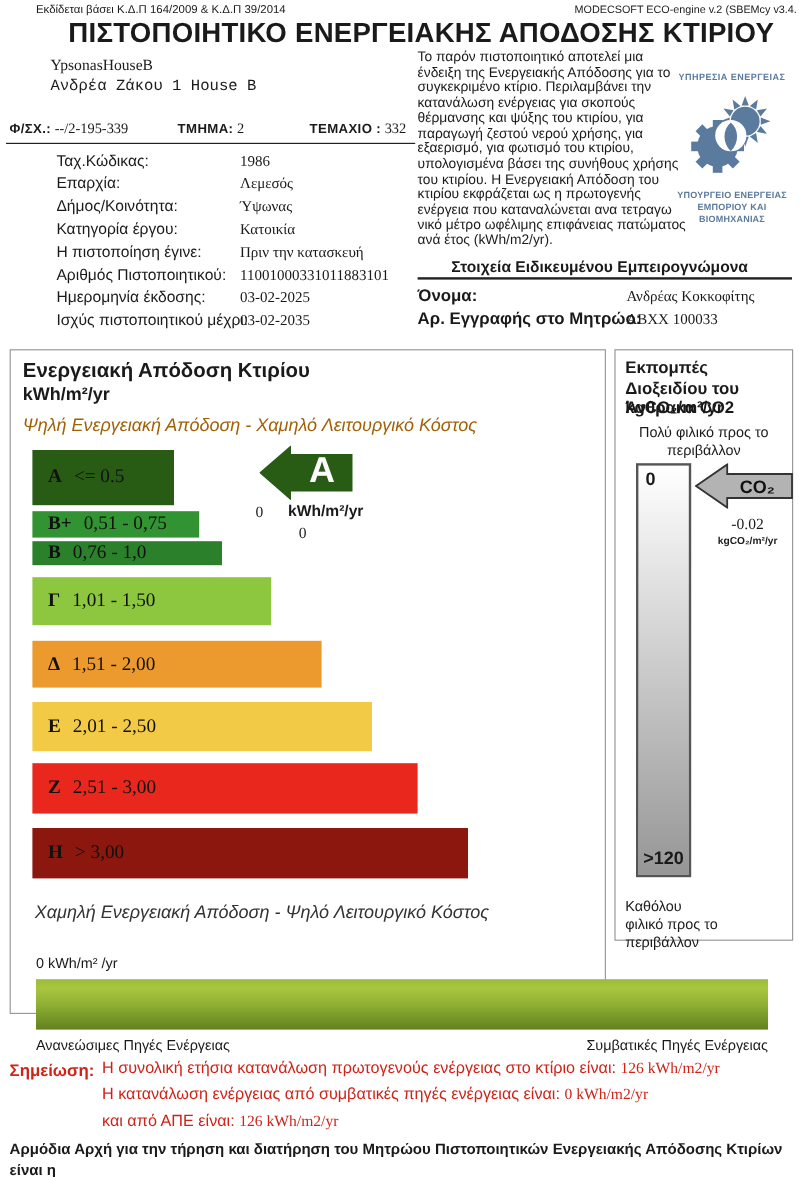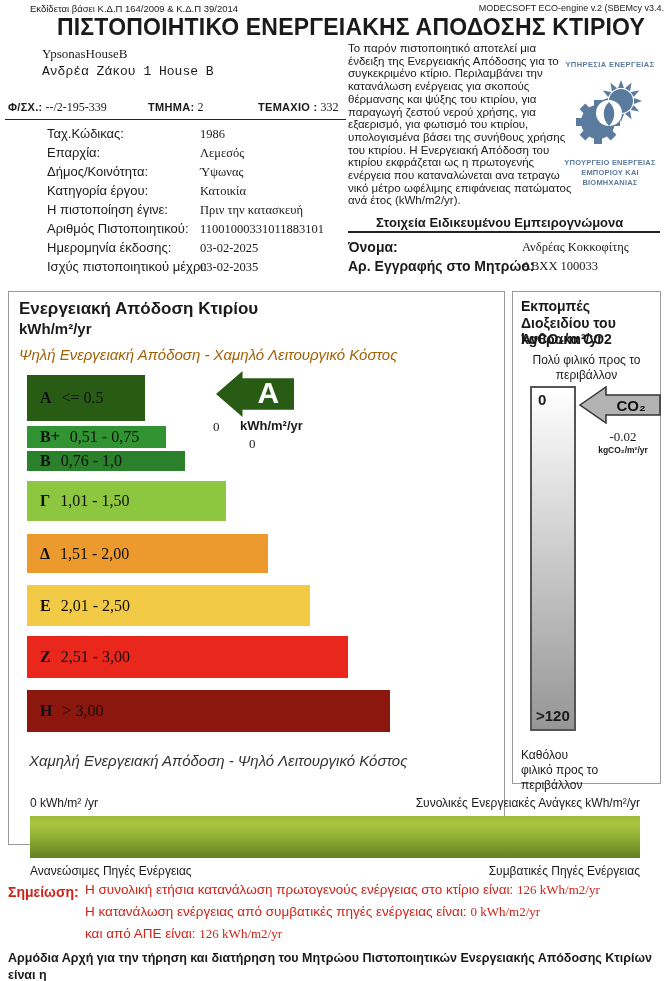--- a/index.html
+++ b/index.html
@@ -268,21 +268,20 @@
       <text x="52" y="25" text-anchor="middle" font-size="15" font-weight="bold" fill="#111">CO₂</text>
     </svg>
     <div class="co2-value">-0.02</div>
     <div class="co2-value-unit">kgCO₂/m²/yr</div>
 
     <div class="co2-cap-bottom">Καθόλου
 φιλικό προς το περιβάλλον</div>
   </div>
 
   <div class="tb-left-label">0 kWh/m² /yr</div>
-  <div class="tb-right-label">Συνολικές Ενεργειακές Ανάγκες kWh/m²/yr</div>
   <div class="total-bar" style="background: linear-gradient(rgb(156, 187, 58) 0%, rgb(169, 198, 64) 18%, rgb(143, 176, 51) 50%, rgb(98, 128, 31) 100%);"></div>
   <div class="tb-bottom-left">Ανανεώσιμες Πηγές Ενέργειας</div>
   <div class="tb-bottom-right">Συμβατικές Πηγές Ενέργειας</div>
 
   <div class="note" style="color: rgb(207, 35, 24);">
     <div class="note-label">Σημείωση:</div>
     <div class="note-lines">
         <div class="nline"><span>Η συνολική ετήσια κατανάλωση πρωτογενούς ενέργειας στο κτίριο είναι: </span><span class="serif">126 kWh/m2/yr</span></div>
         <div class="nline"><span>Η κατανάλωση ενέργειας από συμβατικές πηγές ενέργειας είναι: </span><span class="serif">0 kWh/m2/yr</span></div>
         <div class="nline"><span>και από ΑΠΕ είναι: </span><span class="serif">126 kWh/m2/yr</span></div>

